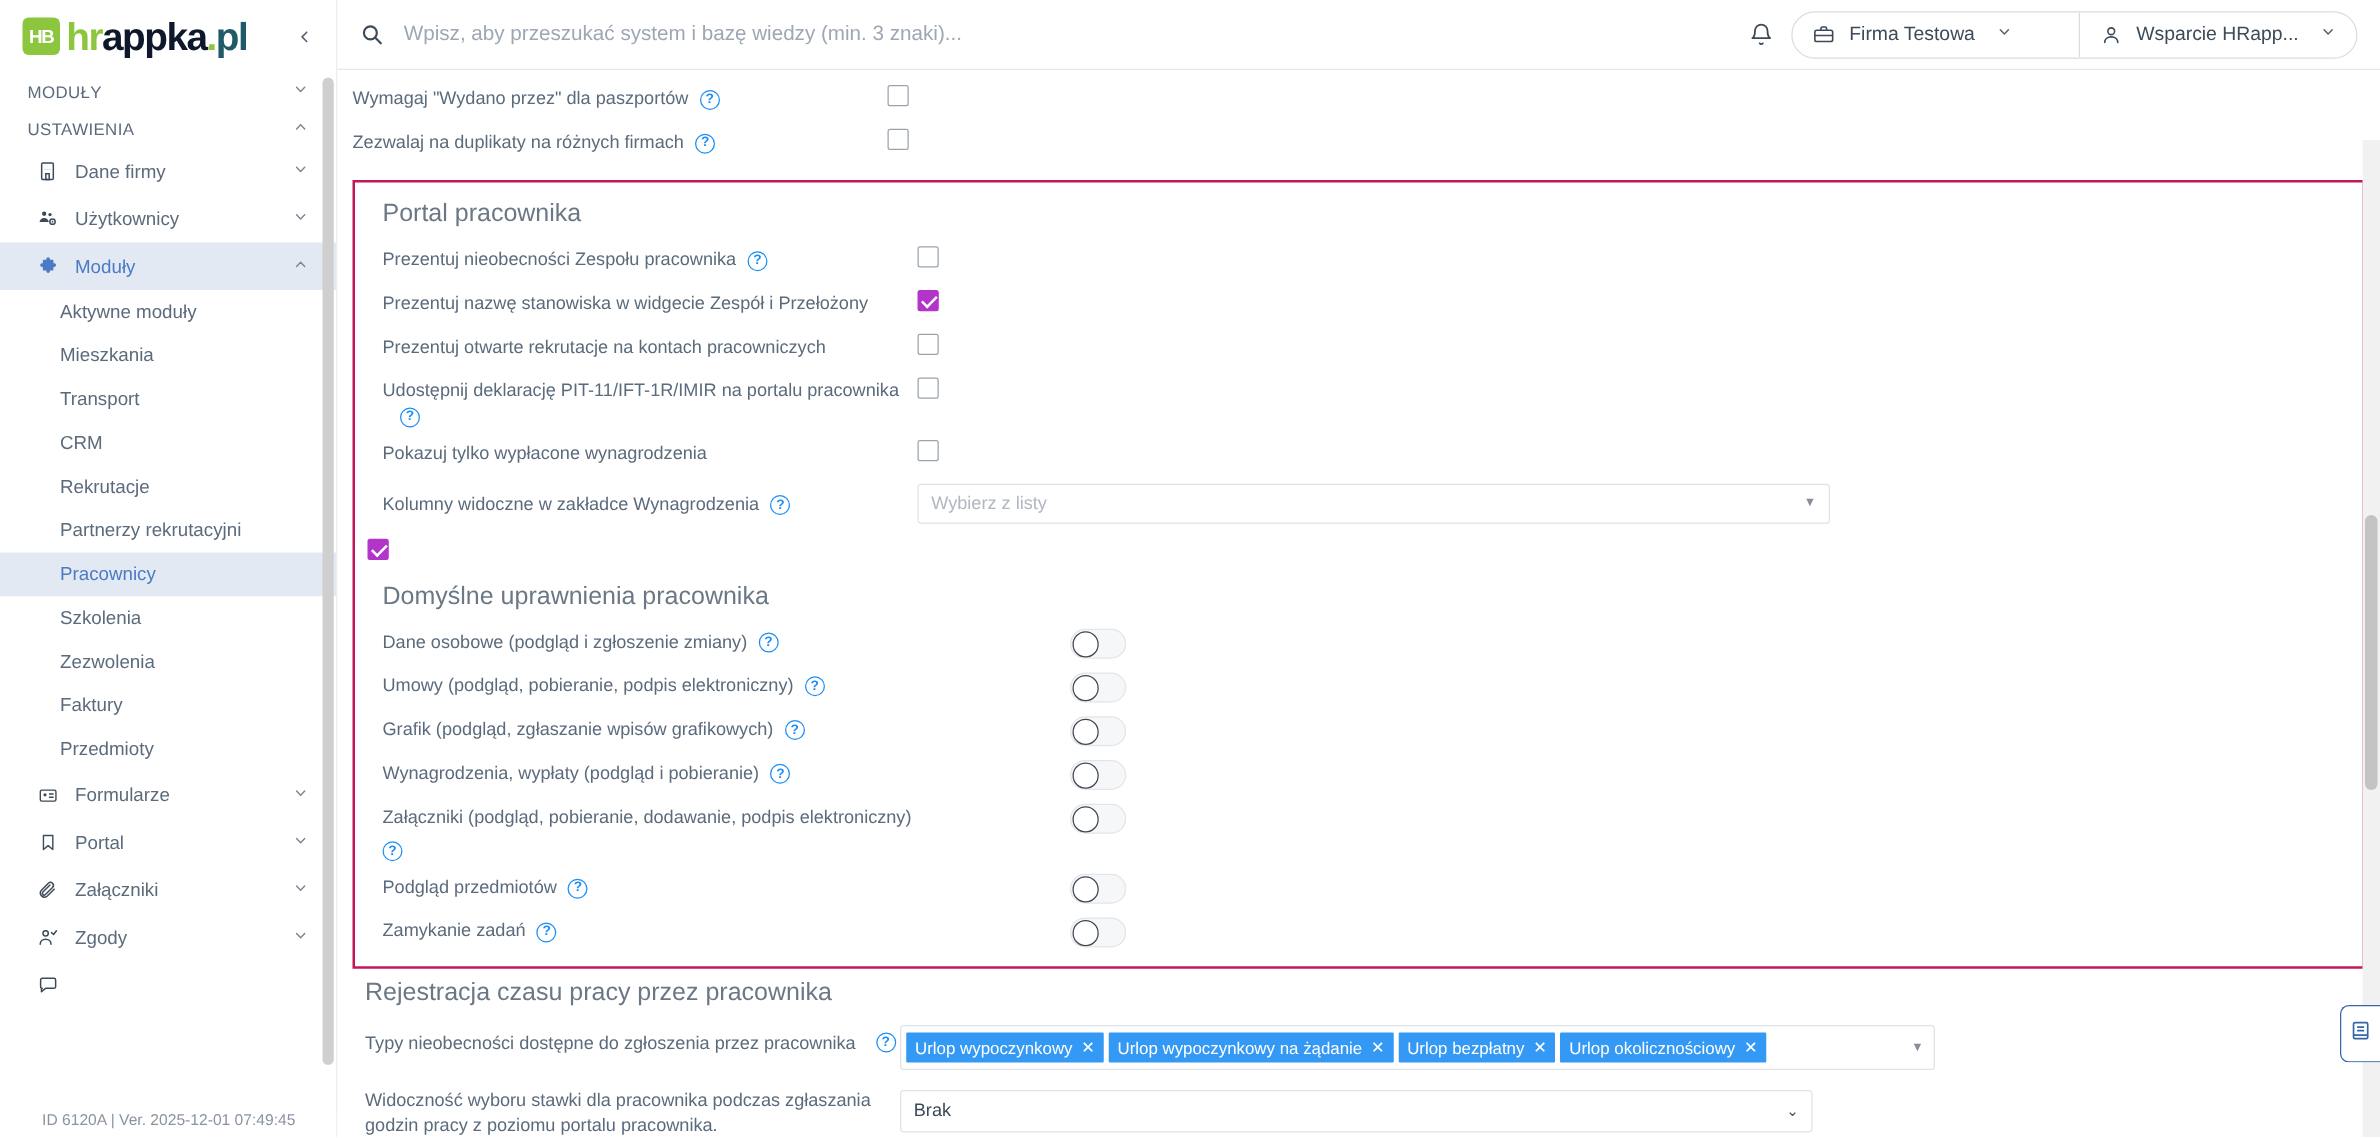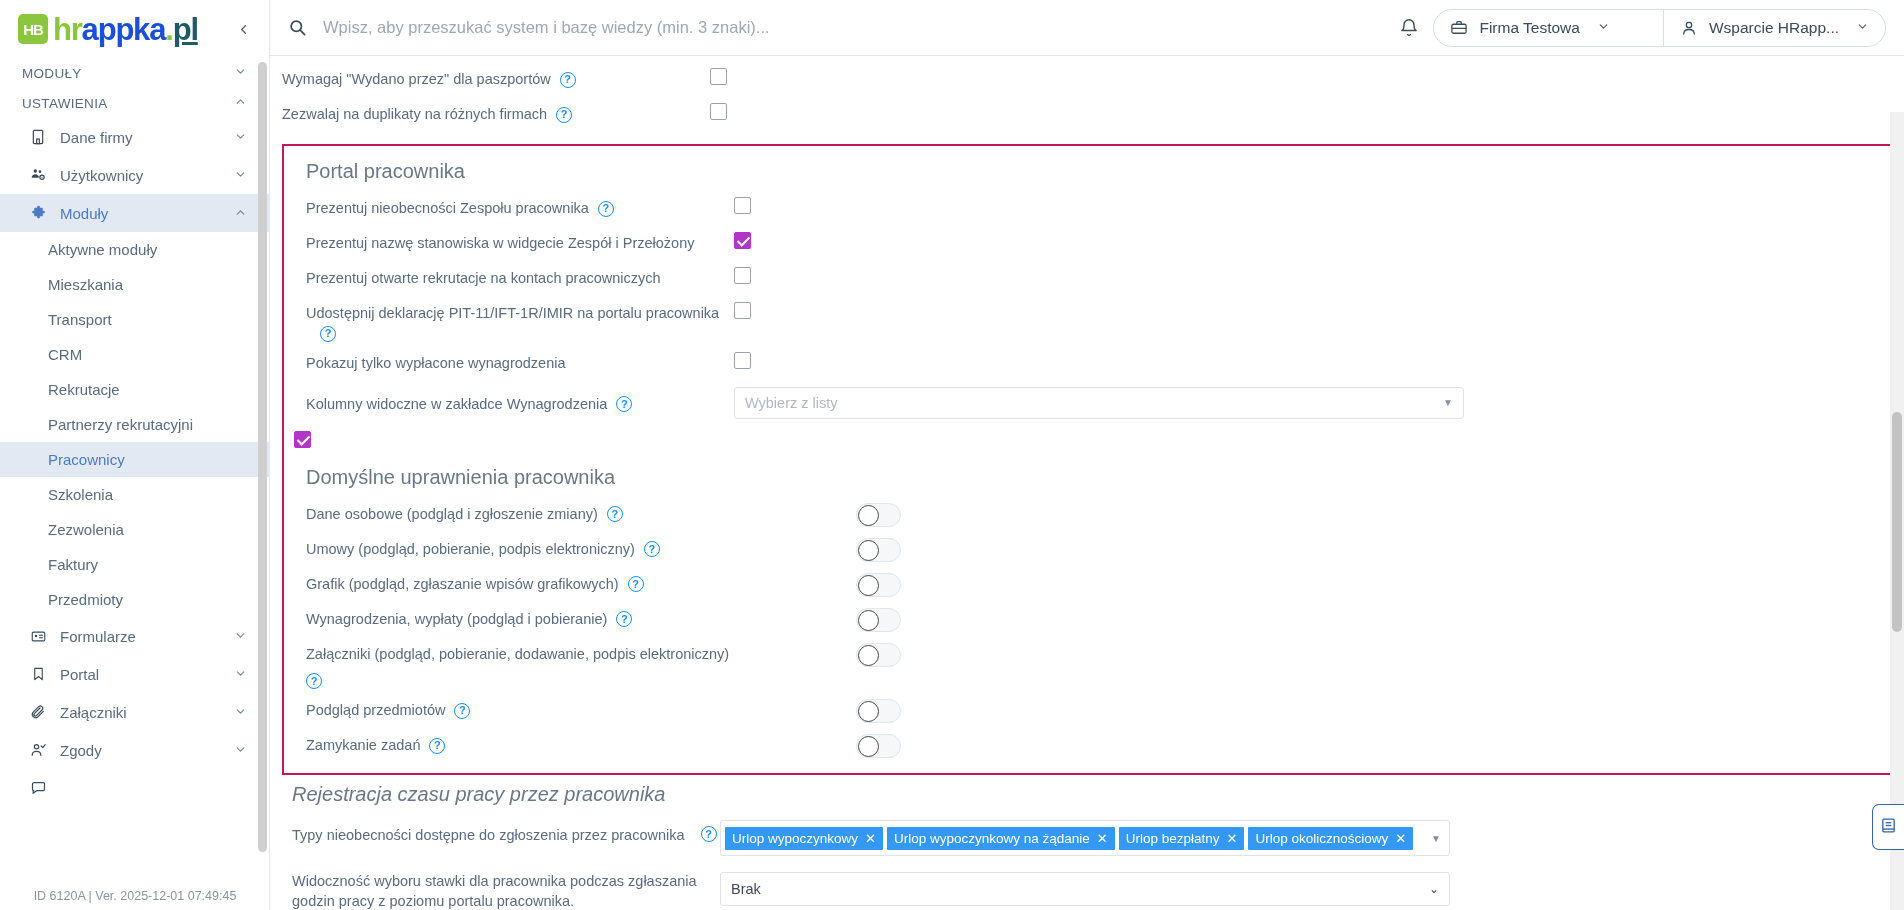--- a/index.html
+++ b/index.html
@@ -33,23 +33,23 @@
     background: #8cc63e; color: #fff;
     font-size: 15px; font-weight: bold; letter-spacing: -1px;
     display: flex; align-items: center; justify-content: center;
     font-family: "Liberation Sans", sans-serif;
   }
   .brand-text {
     font-size: 31px; font-weight: 700; letter-spacing: -1.2px;
     line-height: 1;
   }
   .brand-hr { color: #8cc63e; }
-  .brand-appka { color: #1d4ed8; margin-top: 24px; }
+  .brand-appka { color: #0f172a; margin-top: 24px; }
   .brand-dot { color: #8cc63e; }
-  .brand-pl { color: #1f5b66; text-decoration: underline; }
+  .brand-pl { color: #1f5b66; }
   .collapse-btn {
     margin-left: auto; width: 24px; height: 24px;
     display: flex; align-items: center; justify-content: center;
     color: #55606e; cursor: pointer;
   }
 
   .nav-scroll {
     position: absolute; top: 58px; left: 0; right: 0; bottom: 26px;
     overflow: hidden;
   }
@@ -200,21 +200,21 @@
   .select-native {
     width: 730px; height: 34px;
     border: 1px solid #dfe3e8; border-radius: 3px;
     background: #fff; display: flex; align-items: center;
     padding: 0 10px; font-size: 14.5px; color: #3d4a57;
     cursor: pointer;
   }
   .select-native .caret { margin-left: auto; color: #3d4a57; font-size: 12px; }
 
   .tags-box {
-    width: 730px; min-height: 36px;
+    width: 828px; min-height: 36px;
     border: 1px solid #dfe3e8; border-radius: 3px;
     background: #fff; display: flex; align-items: center;
     gap: 4px; padding: 3px 26px 3px 4px; position: relative;
     flex-wrap: wrap;
   }
   .tag {
     background: #3498f5; color: #fff;
     font-size: 13.5px; padding: 4px 7px;
     display: inline-flex; align-items: center; gap: 7px;
     border-radius: 1px; white-space: nowrap;
@@ -631,21 +631,21 @@
             </div>
             <div class="row-ctl" style="padding-left:122px;">
               <span class="toggle">
                   <span class="knob"></span>
                 </span>
             </div>
           </div>
 
         </div>
 
-        <div class="sec-title" style="padding-left:22px;padding-top:8px;font-style:italic;">Rejestracja czasu pracy przez pracownika</div>
+        <div class="sec-title" style="padding-left:22px;padding-top:8px;">Rejestracja czasu pracy przez pracownika</div>
 
         <div class="row" style="padding-left:10px;">
           <div class="row-label" style="align-items:flex-start;gap:2px;padding-top:8px;">
             <span>Typy nieobecności dostępne do zgłoszenia przez pracownika</span>
             <span class="qmark" style="margin-left:14px;">?</span>
           </div>
           <div class="row-ctl">
             <div class="tags-box">
               <span class="tag">
                   <span>Urlop wypoczynkowy</span>

